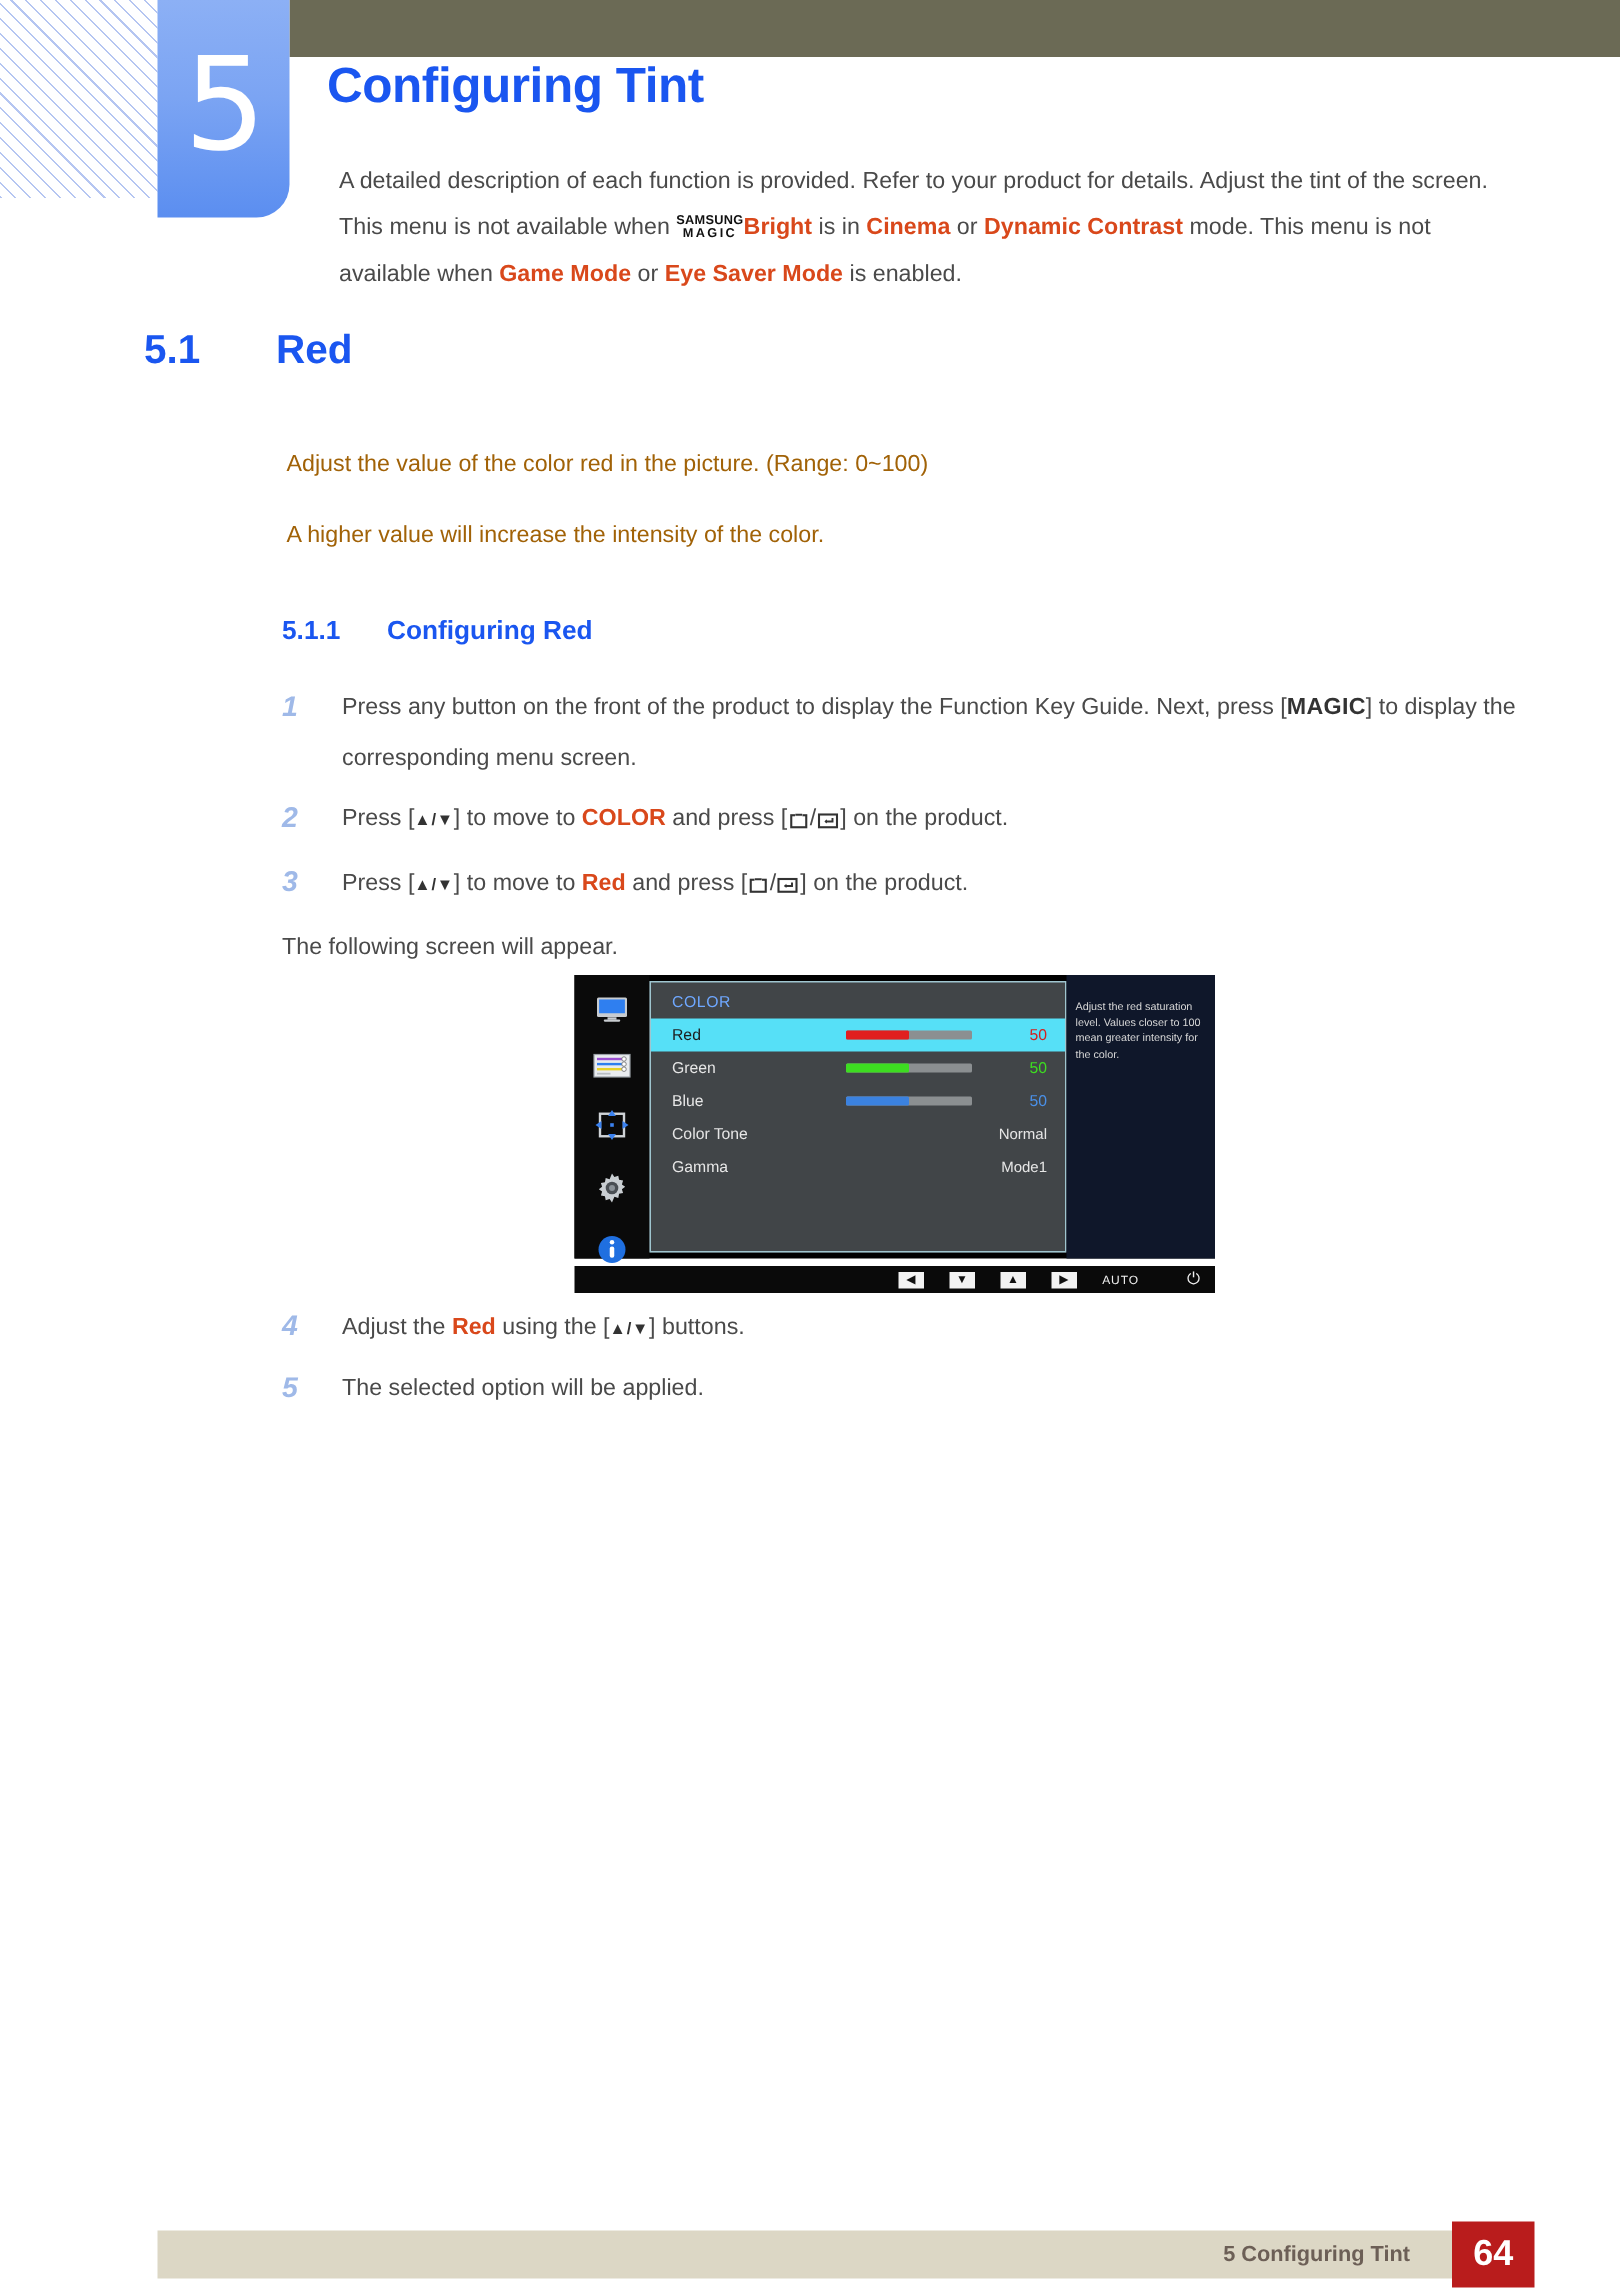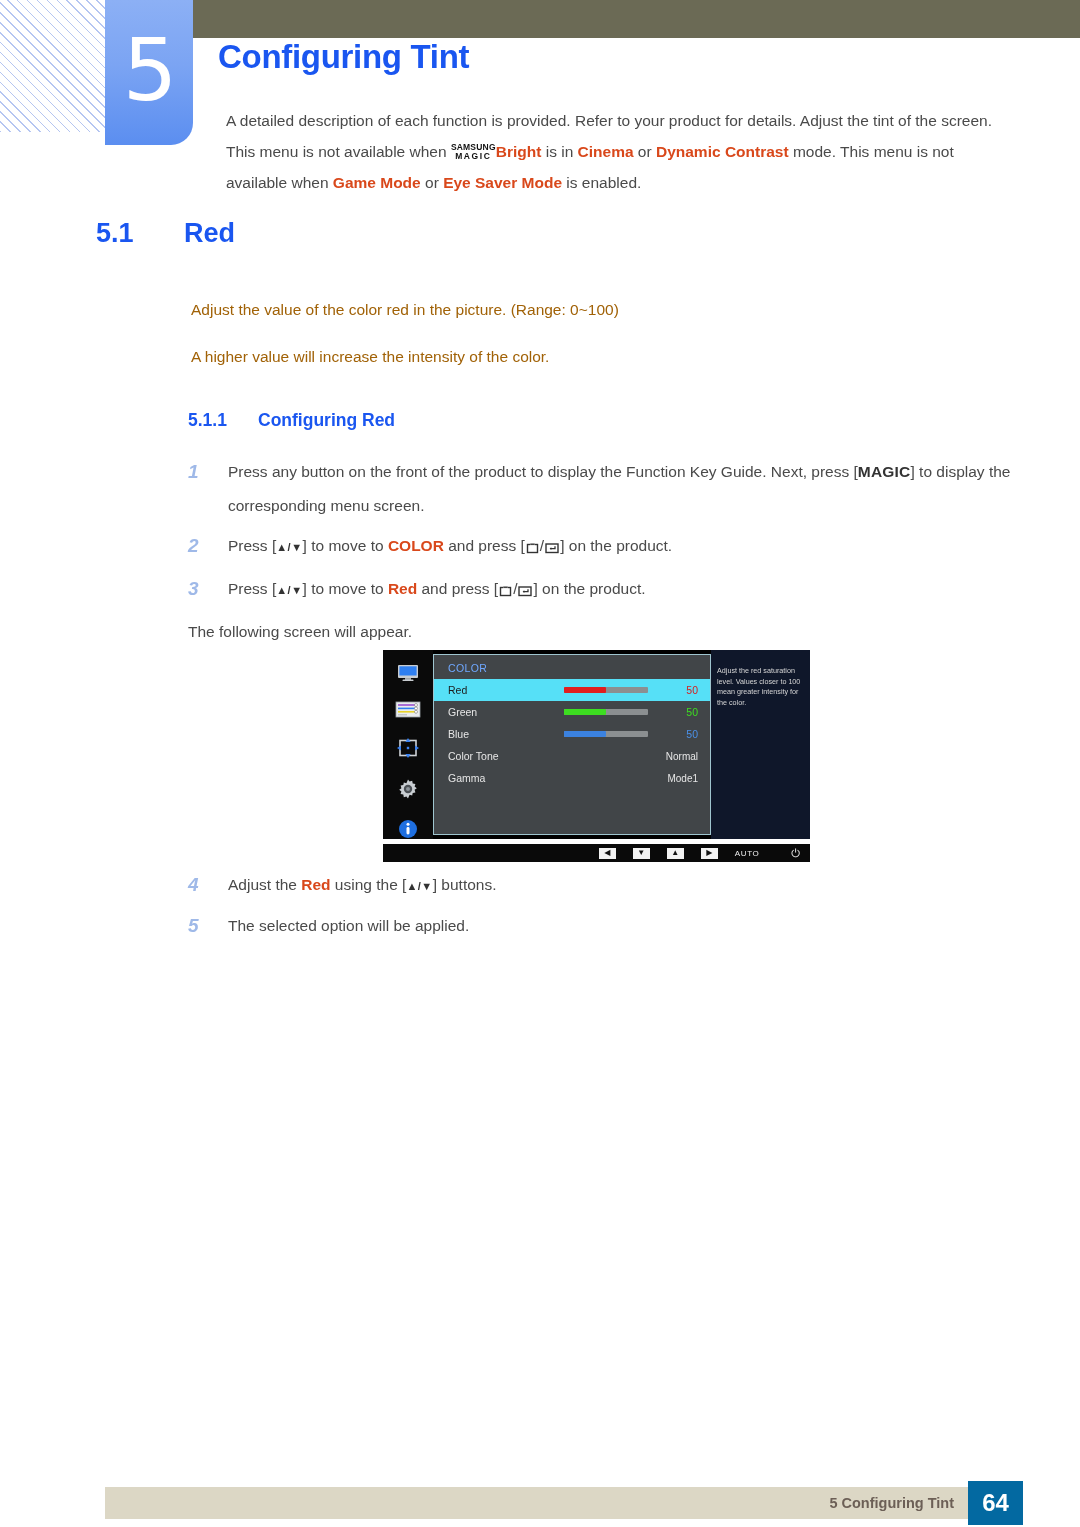--- a/index.html
+++ b/index.html
@@ -125,24 +125,24 @@
     font-size:8px;color:#111;line-height:1;
   }
   .osd-auto{color:#f0f0f0;font-size:8px;margin-right:32px;letter-spacing:.6px;}
   .osd-pwr{color:#f0f0f0;font-size:11px;line-height:1;}
   
   .footer{
     position:absolute;left:105px;top:1487px;width:917px;height:32px;
     background:#dcd7c5;display:flex;align-items:center;justify-content:flex-end;
   }
   .footer .ftxt{
-    color:#6c5f56;font-size:14.5px;font-weight:bold;padding-right:14px;
+    color:#6c5f56;font-size:14.5px;font-weight:bold;padding-right:28px;
   }
   .footer .pnum{
-    width:55px;height:44px;margin-top:0;background:#0369a1;color:#fff;
+    width:55px;height:44px;margin-top:0;background:#b91c1c;color:#fff;
     font-size:24px;font-weight:bold;display:flex;align-items:center;
     justify-content:center;margin-right:-1px;
   }
 </style>
 </head>
 <body>
 
 <div class="hatch"></div>
 <div class="olive-bar"></div>
 <div class="chapter-tab">

